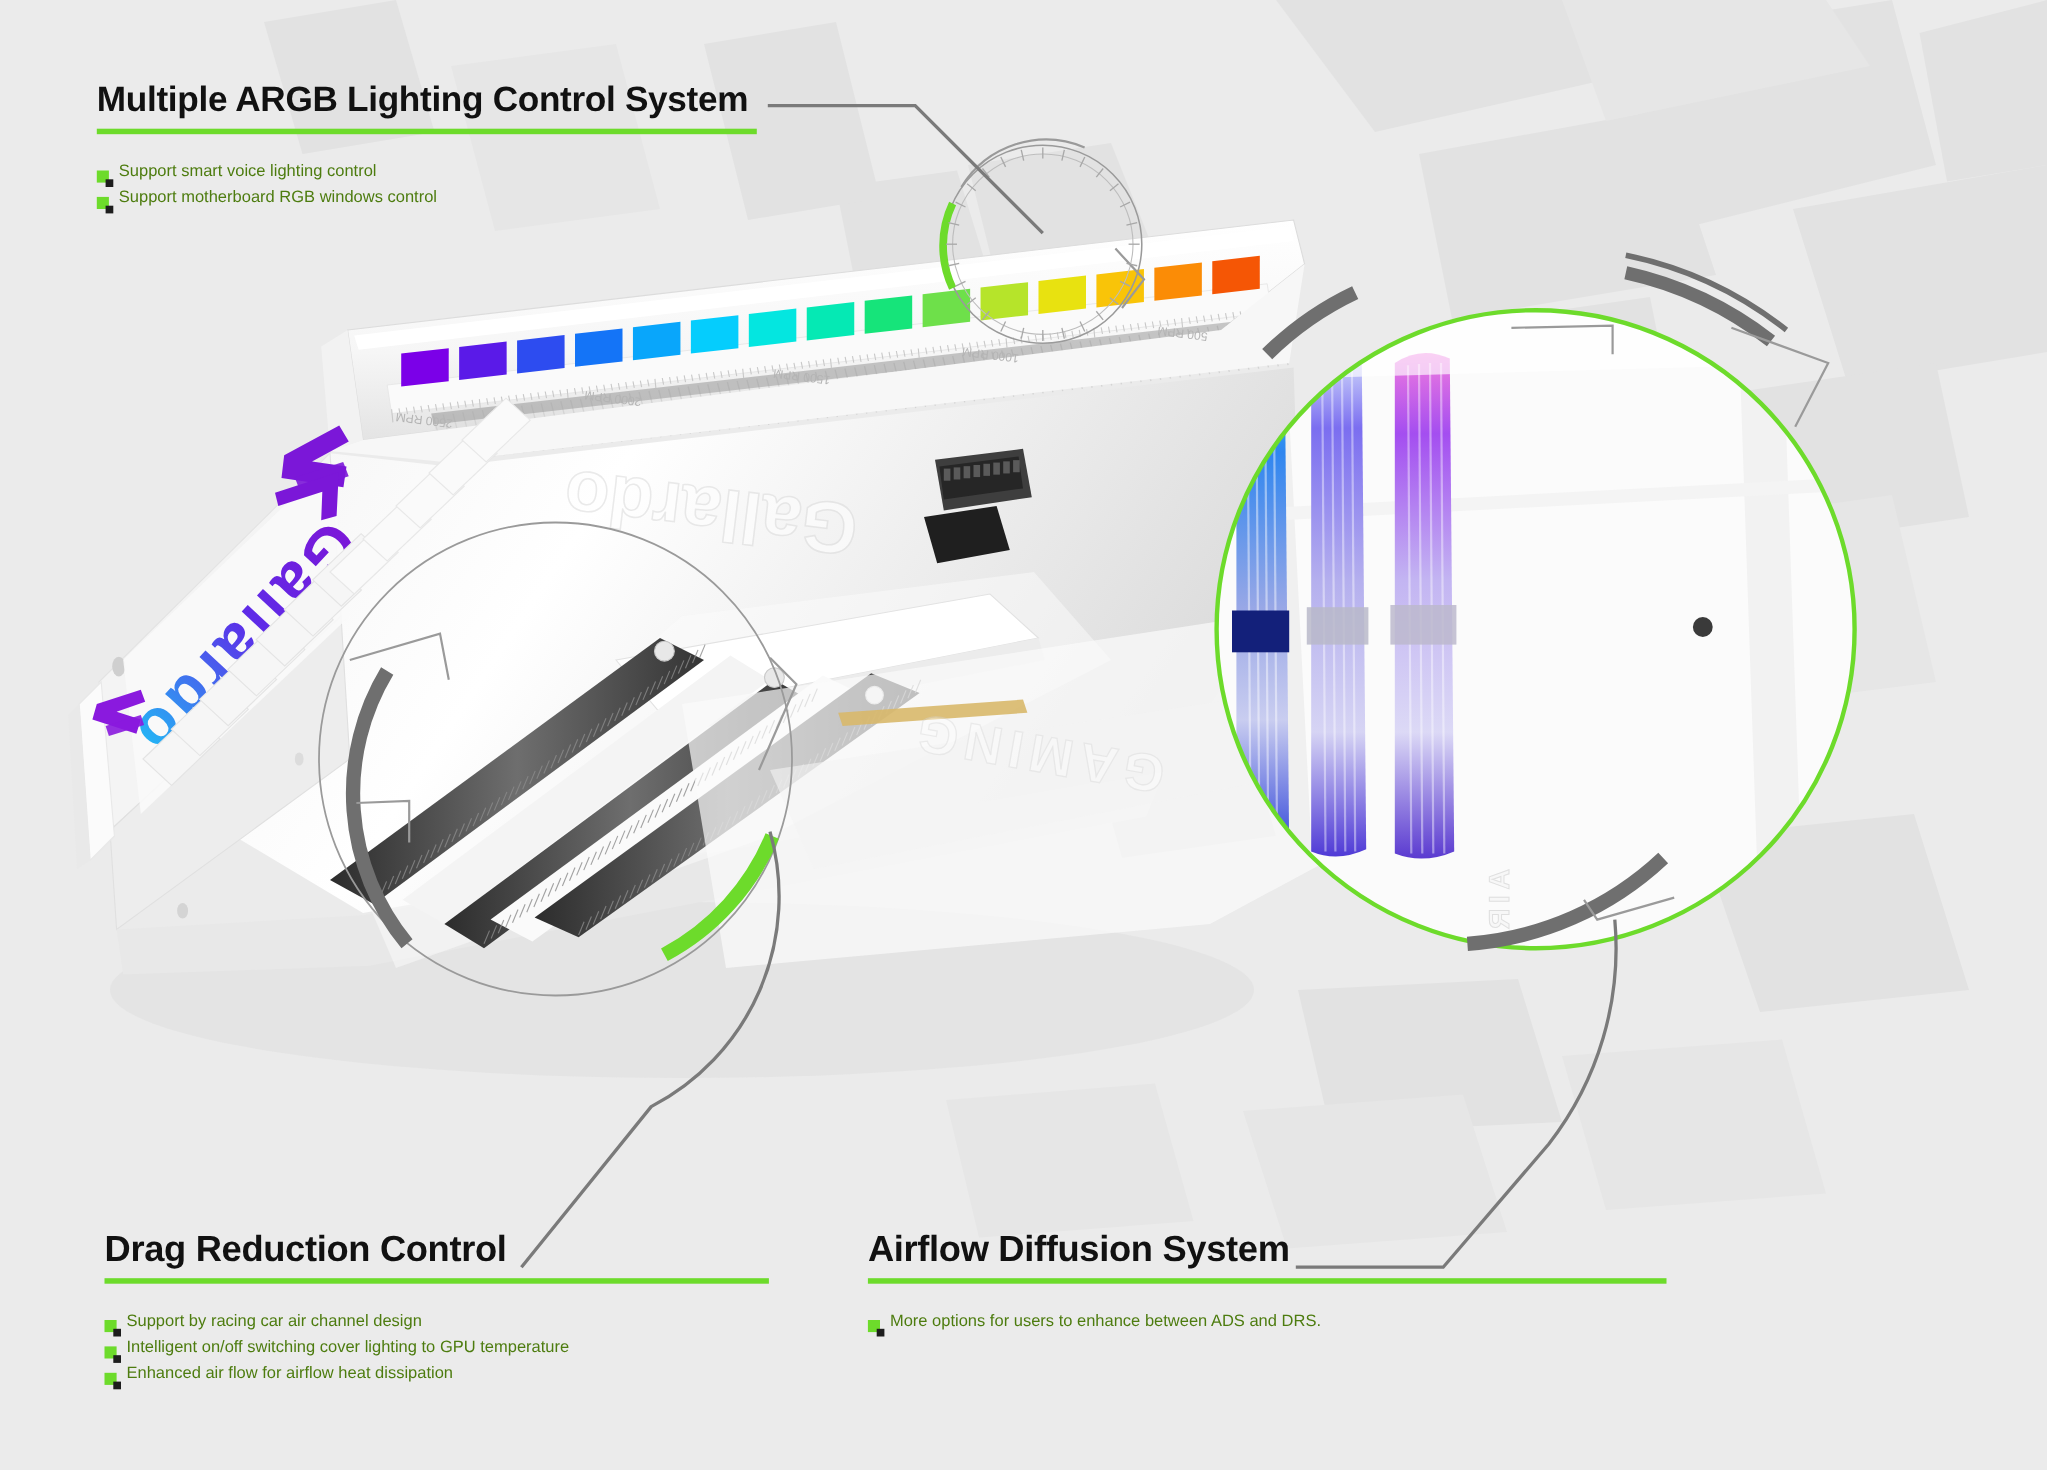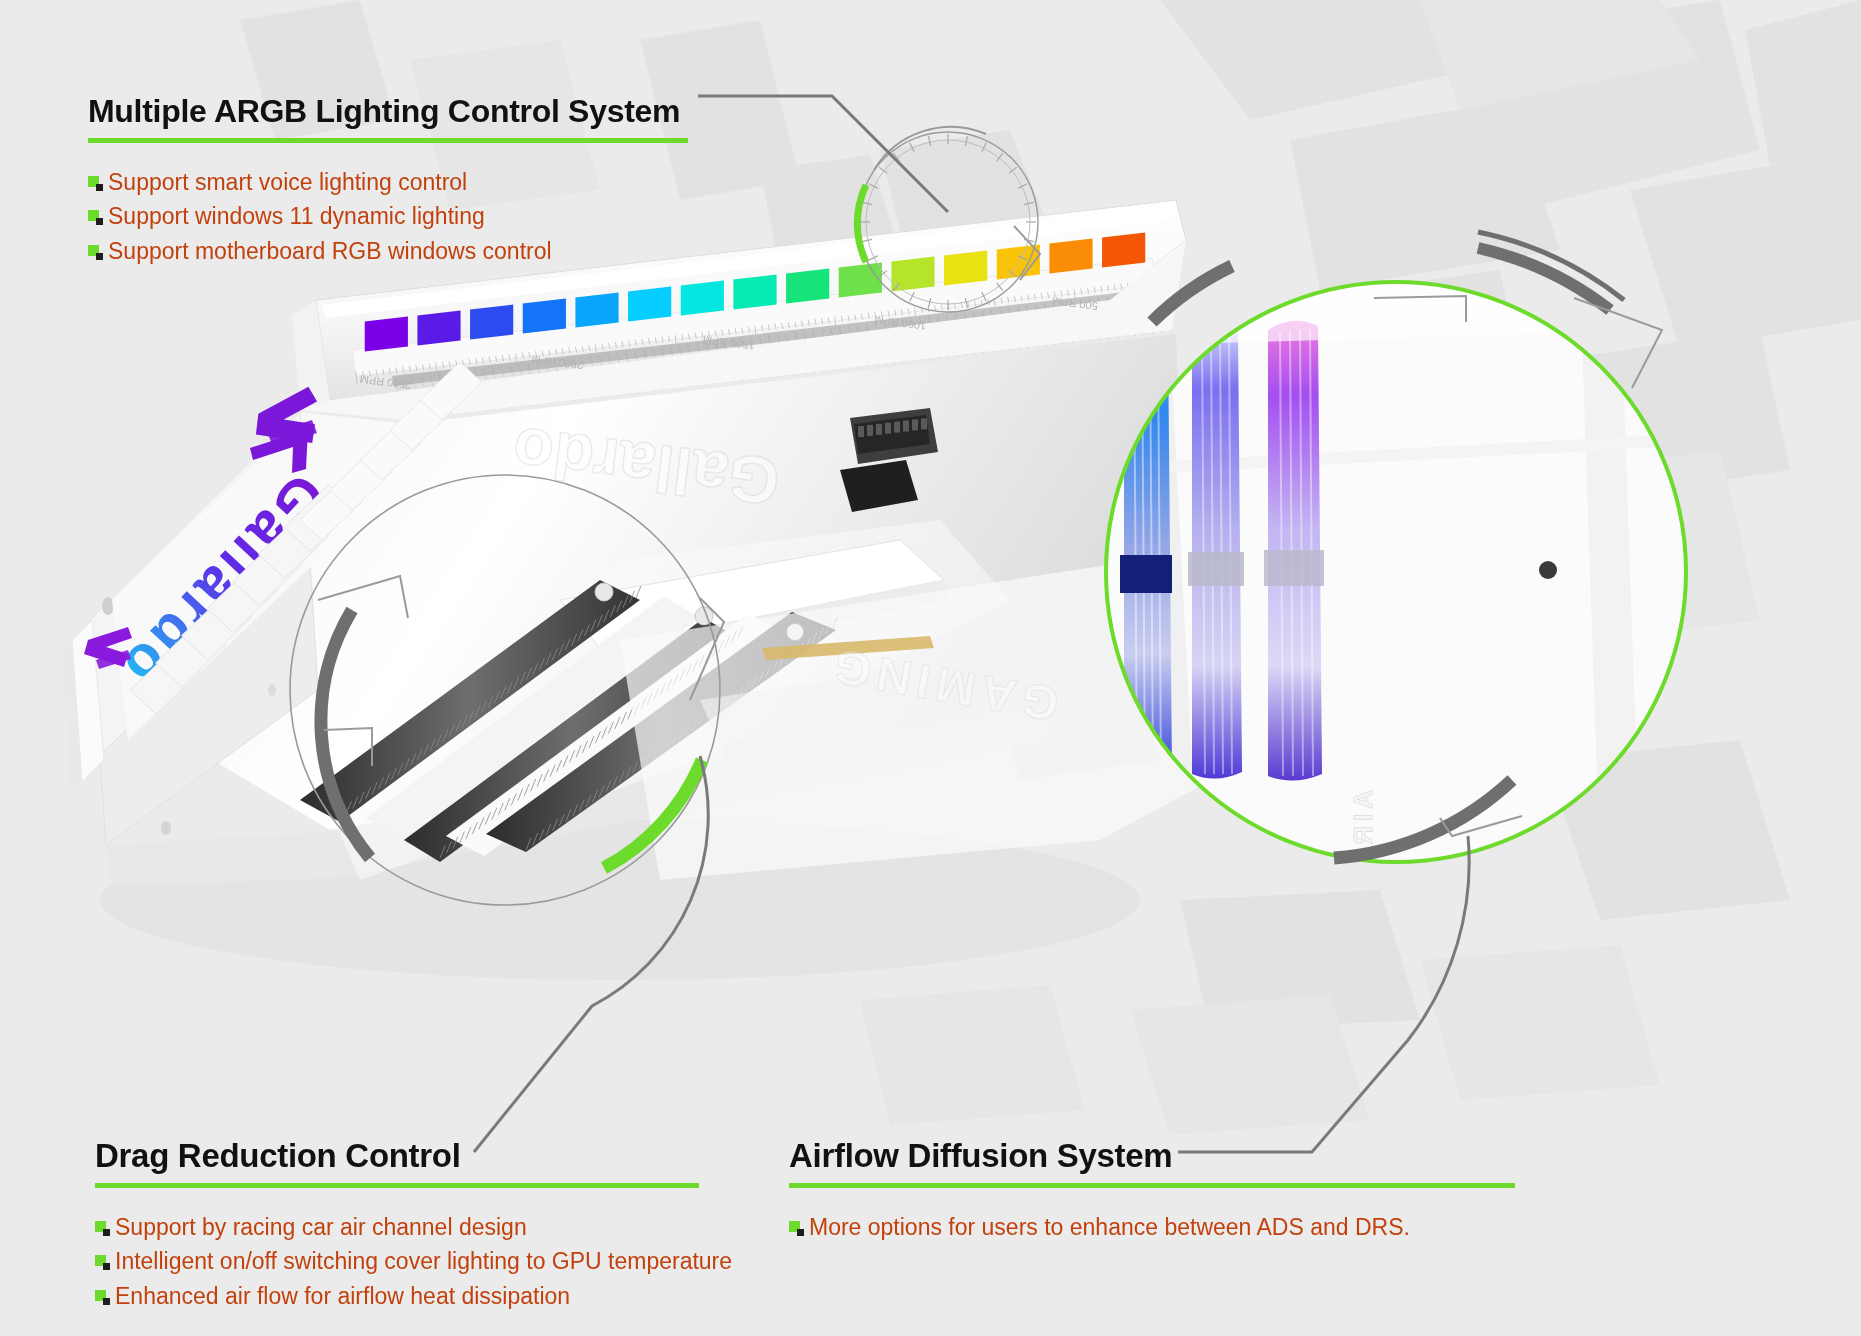--- a/index.html
+++ b/index.html
@@ -13,37 +13,37 @@
 
   
   .bg-layer { position:absolute; inset:0; overflow:hidden; z-index:0; }
   .bg-layer svg { position:absolute; inset:0; width:100%; height:100%; }
 
   
   .stage { position:absolute; inset:0; z-index:1; }
   .stage svg { position:absolute; inset:0; width:100%; height:100%; }
 
   
-  .callout { position:absolute; z-index:6;margin-top:21px; }
+  .callout { position:absolute; z-index:6; }
   .callout h2 {
     font-size:33px; font-weight:bold; color:#111;
     letter-spacing:-0.3px; white-space:nowrap; line-height:1.05;
   }
   .underline { height:5px; background:#6ddb2b; margin-top:9px; }
   .bullets { margin-top:24px; }
   .bullet { display:flex; align-items:flex-start; margin-bottom:4px; }
   .bullet-mark {
     position:relative; width:11px; height:11px; flex:0 0 11px;
     background:#6ddb2b; margin-top:9px; margin-right:9px;
   }
   .bullet-mark::after {
     content:""; position:absolute; right:-4px; bottom:-4px;
     width:7px; height:7px; background:#1d1d1d;
   }
-  .bullet-text { font-size:23px; color:#c2410c; line-height:1.33; white-space:nowrap; }
+  .bullet-text { font-size:15px; color:#4d7c0f; line-height:1.33; white-space:nowrap; }
 
   
   #block-argb { left:88px; top:74px; }
   #block-argb h2 { font-size:32px; }
   #block-argb .underline { width:600px; }
 
   #block-drs { left:95px; top:1118px; }
   #block-drs .underline { width:604px; }
 
   #block-ads { left:789px; top:1118px; }
@@ -760,24 +760,20 @@
 <div class="callout" id="block-argb">
   <h2>Multiple ARGB Lighting Control System</h2>
   <div class="underline"></div>
   <div class="bullets">
     <div class="bullet">
       <span class="bullet-mark"></span>
       <span class="bullet-text">Support smart voice lighting control</span>
     </div>
     <div class="bullet">
       <span class="bullet-mark"></span>
-      <span class="bullet-text">Support windows 11 dynamic lighting</span>
-    </div>
-    <div class="bullet">
-      <span class="bullet-mark"></span>
       <span class="bullet-text">Support motherboard RGB windows control</span>
     </div>
   </div>
 </div>
 
 <div class="callout" id="block-drs">
   <h2>Drag Reduction Control</h2>
   <div class="underline"></div>
   <div class="bullets">
     <div class="bullet">

